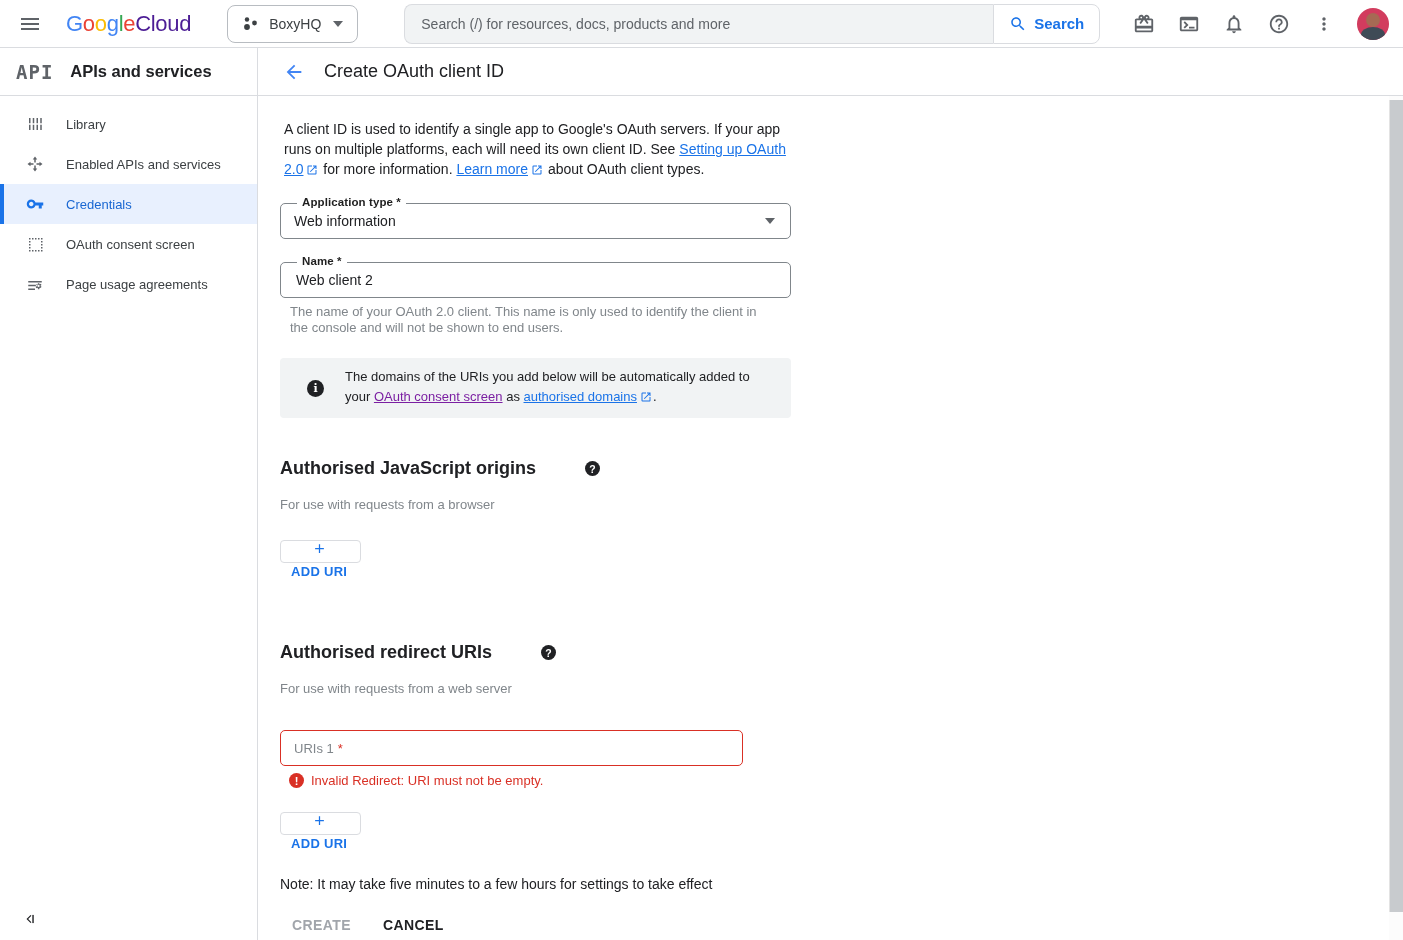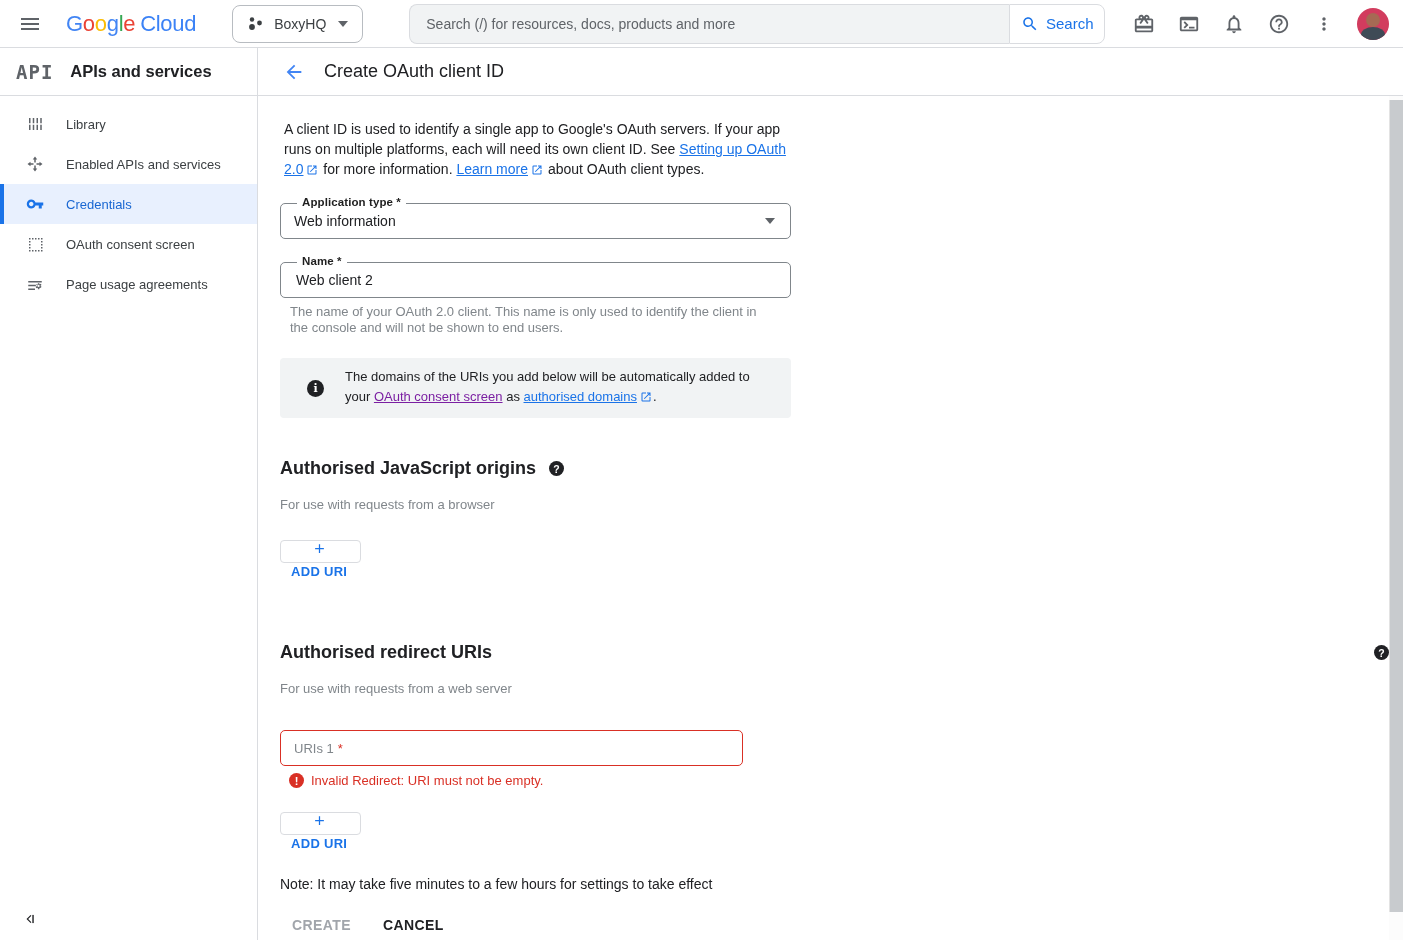--- a/index.html
+++ b/index.html
@@ -12,32 +12,32 @@
 
   
   .topbar { height:48px; display:flex; align-items:center; border-bottom:1px solid #dadce0; }
   .icon-btn { width:40px; height:40px; display:flex; align-items:center; justify-content:center; color:#5f6368; border-radius:50%; }
   .hamburger { margin-left:10px; }
   .logo { display:flex; align-items:center; margin-left:16px; font-size:22px; letter-spacing:-0.3px; white-space:pre; }
   .logo .c0,.logo .c3 { color:#4285F4; }
   .logo .c1,.logo .c5 { color:#EA4335; }
   .logo .c2 { color:#FBBC05; }
   .logo .c4 { color:#34A853; }
-  .logo .cloud { color:#3b82f6; margin-left:5px; }
+  .logo .cloud { color:#4c1d95; }
   .project-btn { margin-left:36px; height:38px; display:flex; align-items:center; gap:10px;
     border:1px solid #b8bcc1; border-radius:8px; padding:0 14px; background:#fff;
     font-size:14px; color:#3c4043; }
   .proj-caret { width:0; height:0; border-left:5px solid transparent; border-right:5px solid transparent; border-top:6px solid #5f6368; margin-left:2px; }
   .search-wrap { margin-left:46px; display:flex; height:40px; width:696px; }
   .search-input { flex:1; background:#f1f3f4; border:1px solid #dadce0; border-right:none;
     border-radius:8px 0 0 8px; padding:0 16px; font-size:14px; color:#202124; outline:none; }
   .search-input::placeholder { color:#5f6368; opacity:1; }
-  .search-btn { width:96px; background:#fff; border:1px solid #dadce0; border-radius:0 8px 8px 0;
+  .search-btn { width:107px; background:#fff; border:1px solid #dadce0; border-radius:0 8px 8px 0;
     display:flex; align-items:center; justify-content:center; gap:7px;
-    color:#1a73e8; font-size:15px; font-weight:normal; }
+    color:#1a73e8; font-size:15px; font-weight:bold; }
   .topbar-right { margin-left:auto; display:flex; align-items:center; gap:5px; padding-right:14px; }
   .avatar { width:32px; height:32px; border-radius:50%; background:#d23c5e; position:relative; overflow:hidden; margin-left:8px; flex-shrink:0; }
   .avatar .head { position:absolute; left:9px; top:5px; width:14px; height:14px; border-radius:50%; background:#a66a54; }
   .avatar .body { position:absolute; left:4px; top:19px; width:24px; height:16px; border-radius:50% 50% 0 0; background:#3f4b56; }
 
   
   .subheader { height:48px; display:flex; border-bottom:1px solid #dadce0; }
   .product-bar { width:258px; min-width:258px; display:flex; align-items:center; gap:17px;
     border-right:1px solid #dadce0; padding-left:16px; }
   .api-logo { font-family:"DejaVu Sans Mono", monospace; font-weight:bold; font-size:19px; color:#5f6368; letter-spacing:1px; }
@@ -79,21 +79,21 @@
   .name-input { border:none; outline:none; font-size:14px; color:#202124; width:100%; font-family:inherit; background:transparent; }
   .helper { width:470px; margin:6px 0 0 10px; font-size:13px; line-height:16px; color:#80868b; }
 
   .info-box { margin-top:22px; width:511px; min-height:58px; background:#f1f3f4; border-radius:4px;
     display:flex; align-items:center; padding:9px 14px 9px 0; }
   .info-icon { width:17px; height:17px; border-radius:50%; background:#202124; color:#fff;
     font-size:11px; font-weight:bold; font-family:"DejaVu Serif", serif;
     display:flex; align-items:center; justify-content:center; margin:0 21px 0 27px; flex-shrink:0; }
   .info-text { font-size:13px; line-height:20px; color:#202124; width:412px; }
 
-  .section-heading { margin-top:40px; font-size:18px; font-weight:bold; color:#202124; display:flex; align-items:center; }
+  .section-heading { margin-top:40px; font-size:18px; font-weight:bold; color:#202124; display:flex; align-items:center;gap:36px; }
   .help-icon { width:15px; height:15px; border-radius:50%; background:#202124; color:#fff;
     font-size:10.5px; font-weight:bold; display:inline-flex; align-items:center; justify-content:center;
     margin-left:13px; cursor:pointer; }
   .section-sub { margin-top:18px; font-size:13px; color:#80868b; }
   .redirect-heading { margin-top:79px; }
 
   .add-uri-btn { margin-top:28px; display:inline-flex; align-items:center; gap:8px; height:23px;
     padding:0 13px 0 10px; border:1px solid #dadce0; border-radius:4px; background:#fff;
     color:#1a73e8; font-size:13px; font-weight:bold; letter-spacing:0.3px;flex-direction:column; }
   .add-uri-btn.second { margin-top:24px; }
@@ -283,21 +283,21 @@
 
     <button class="add-uri-btn">
       <span style="display:flex;">
         <svg width="15" height="15" viewBox="0 0 24 24">
             <path fill="#1a73e8" d="M19 13h-6v6h-2v-6H5v-2h6V5h2v6h6v2z"></path>
           </svg>
       </span>
       <span>ADD URI</span>
     </button>
 
-    <h2 class="section-heading redirect-heading" style="margin:79px 0 0 0;justify-content:space-between;">
+    <h2 class="section-heading redirect-heading" style="margin:79px 0 0 0;">
       <span>Authorised redirect URIs</span>
       <span class="help-icon">?</span>
     </h2>
     <div class="section-sub">For use with requests from a web server</div>
 
     <div class="uri-field">
       <span>URIs 1</span>
       <span class="required-star">*</span>
     </div>
     <div class="error-row">

